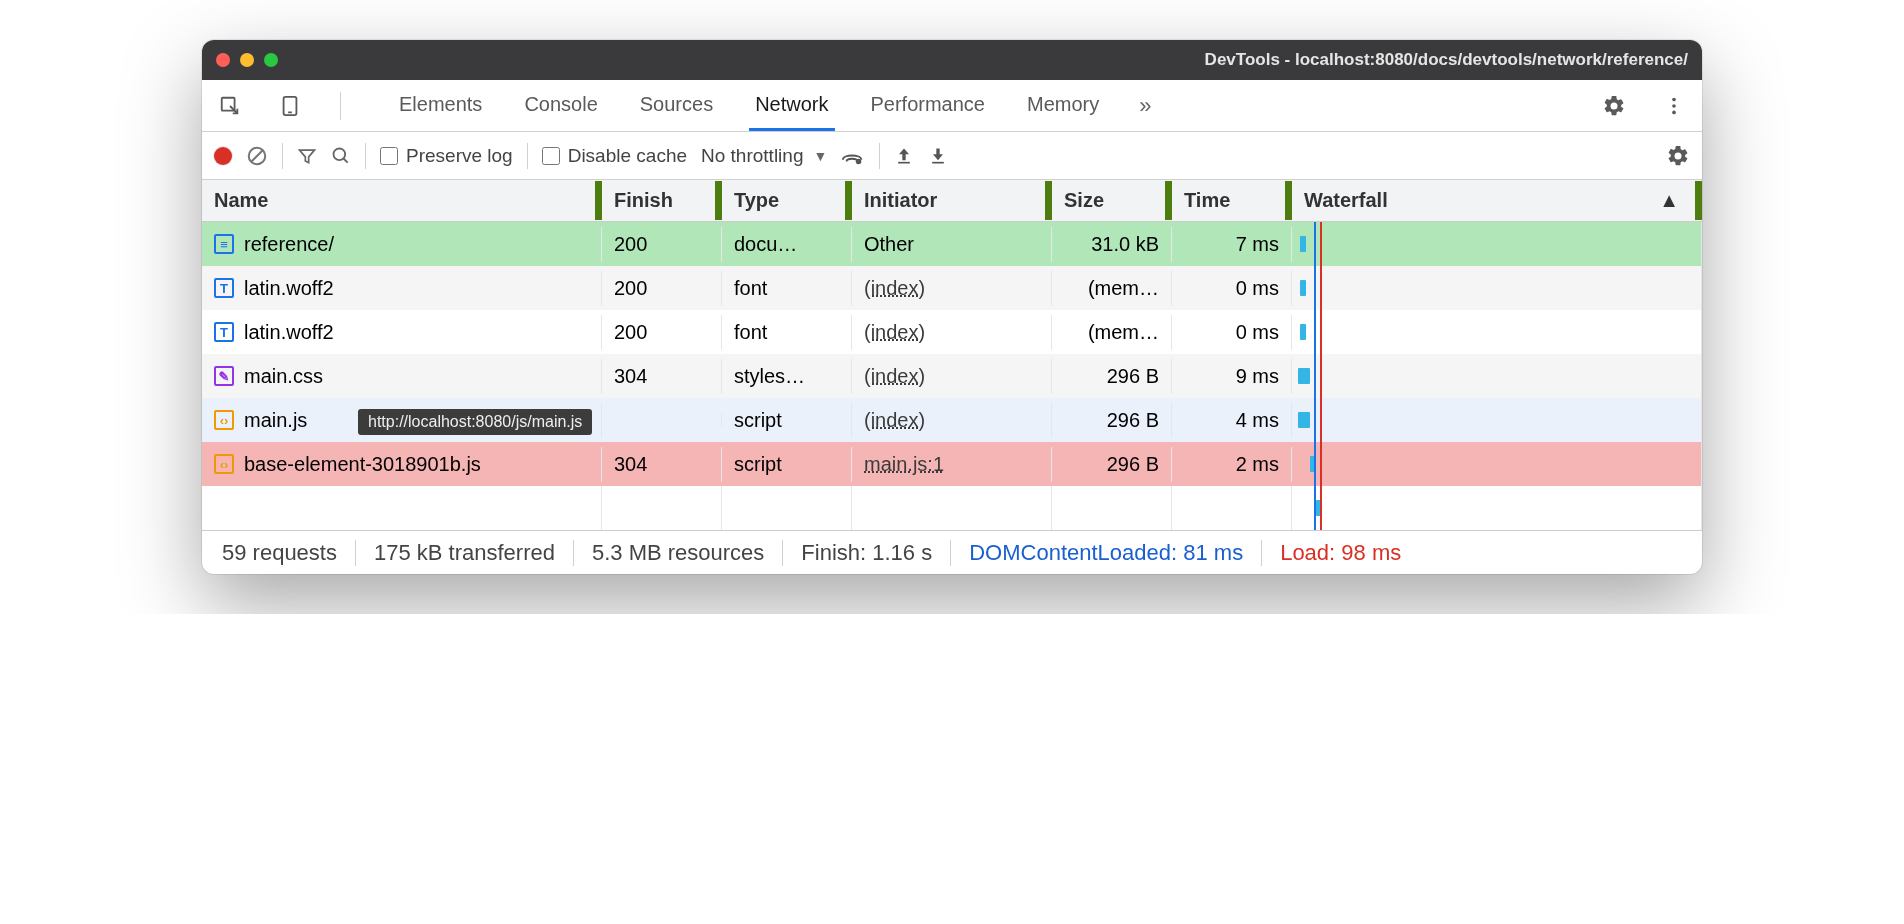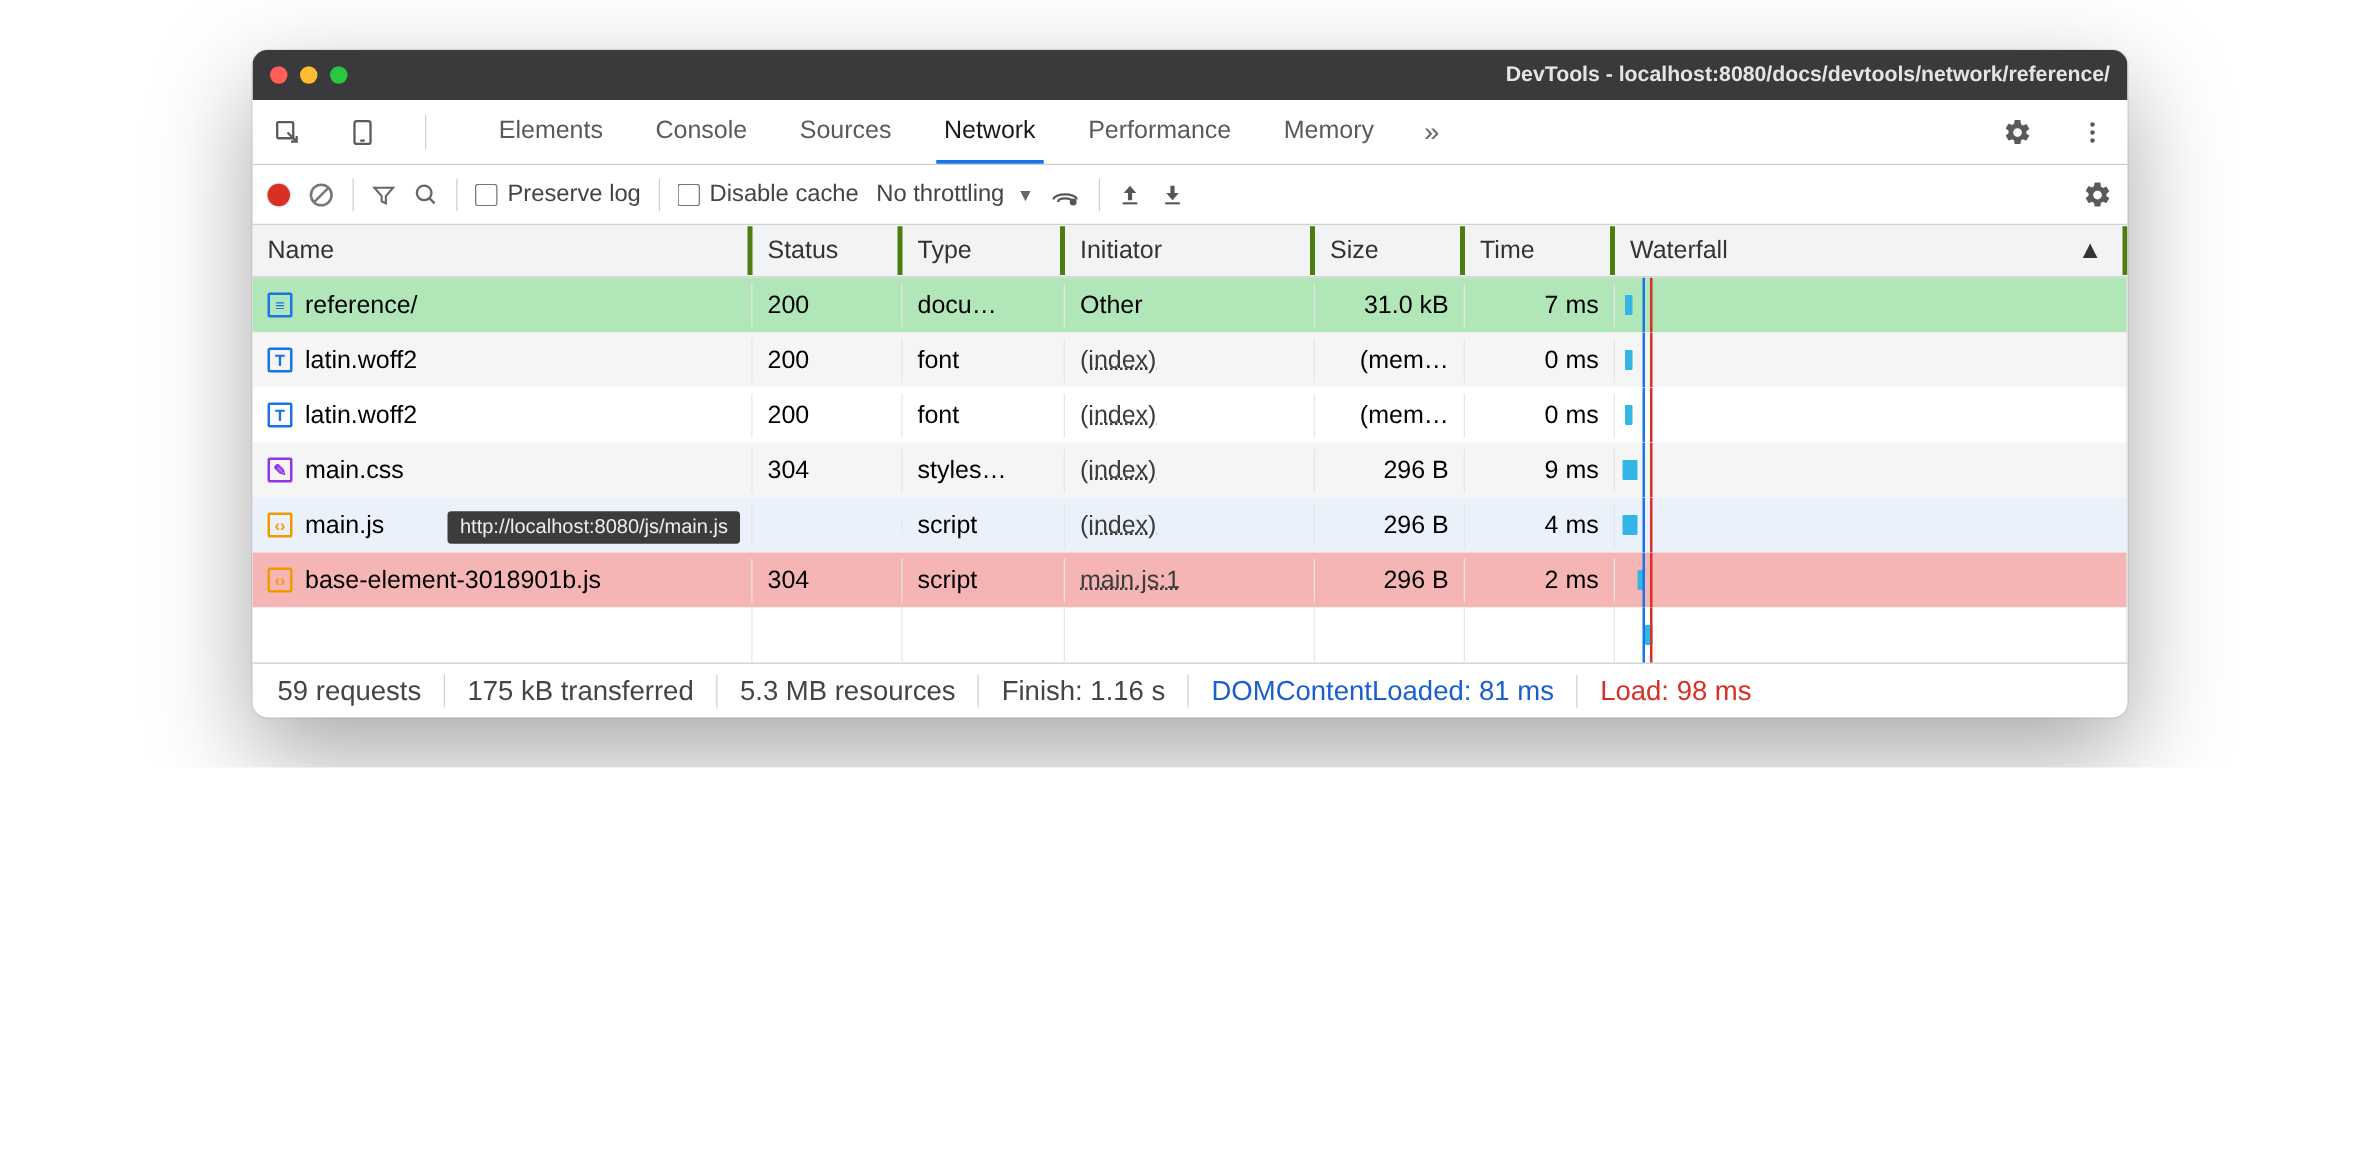--- a/index.html
+++ b/index.html
@@ -71,21 +71,21 @@
 
   
   .grid { width:100%; }
   .header-row, .row {
     display:grid;
     grid-template-columns: 400px 120px 130px 200px 120px 120px 1fr;
     font-size: 20px;
     align-items: center;
   }
   .header-row { background:#f1f3f4; border-bottom:1px solid #ccc; height:42px; color:#333; position:relative;}
-  .header-row .cell { padding: 8px 12px; border-right:4px solid #4d7c0f; font-weight:400; cursor:pointer; white-space:nowrap; overflow:hidden; text-overflow:ellipsis;}
+  .header-row .cell { padding: 8px 12px; border-right:7px solid #4d7c0f; font-weight:700; cursor:pointer; white-space:nowrap; overflow:hidden; text-overflow:ellipsis;}
   .header-row .waterfall-head { display:flex; justify-content:space-between; align-items:center; padding-right:16px;}
   .row { height:44px; }
   .row .cell { padding: 6px 12px; border-right:1px solid #e6e6e6; white-space:nowrap; overflow:hidden; text-overflow:ellipsis; position:relative;}
   .row:nth-child(odd) { background:#fff; }
   .row:nth-child(even) { background:#f5f5f5; }
   .row.green { background:#b0e6b8 !important; }
   .row.red { background:#f5b5b5 !important; }
   .row.selected { background:#eaf1fb !important; }
   .name-cell { display:flex; align-items:center; gap:10px; }
   .file-icon { width:20px; height:20px; display:flex; align-items:center; justify-content:center; font-size:13px; border:2px solid; border-radius:2px; font-weight:700;}
@@ -244,21 +244,21 @@
     <div class="spacer"></div>
     <div class="iconbtn">
       <svg width="24" height="24" viewBox="0 0 24 24" fill="#5a5a5a">
           <path d="M19.14,12.94a7,7,0,0,0,.05-.94,7,7,0,0,0-.05-.94l2.03-1.58a.5.5,0,0,0,.12-.64l-1.92-3.32a.5.5,0,0,0-.61-.22l-2.39,1a7,7,0,0,0-1.62-.94l-.36-2.54A.5.5,0,0,0,13.9,2H10.1a.5.5,0,0,0-.49.42l-.36,2.54a7,7,0,0,0-1.62.94l-2.39-1a.5.5,0,0,0-.61.22L2.71,8.44a.5.5,0,0,0,.12.64L4.86,10.66a7,7,0,0,0-.05.94,7,7,0,0,0,.05.94L2.83,14.12a.5.5,0,0,0-.12.64l1.92,3.32a.5.5,0,0,0,.61.22l2.39-1a7,7,0,0,0,1.62.94l.36,2.54a.5.5,0,0,0,.49.42h3.8a.5.5,0,0,0,.49-.42l.36-2.54a7,7,0,0,0,1.62-.94l2.39,1a.5.5,0,0,0,.61-.22l1.92-3.32a.5.5,0,0,0-.12-.64ZM12,15.5A3.5,3.5,0,1,1,15.5,12,3.5,3.5,0,0,1,12,15.5Z"></path>
         </svg>
     </div>
   </div>
 
   <div class="header-row">
     <div class="cell">Name</div>
-    <div class="cell">Status</div>
+    <div class="cell">Finish</div>
     <div class="cell">Type</div>
     <div class="cell">Initiator</div>
     <div class="cell">Size</div>
     <div class="cell">Time</div>
     <div class="cell waterfall-head">
       <span>Waterfall</span>
       <span>▲</span>
     </div>
   </div>
 

